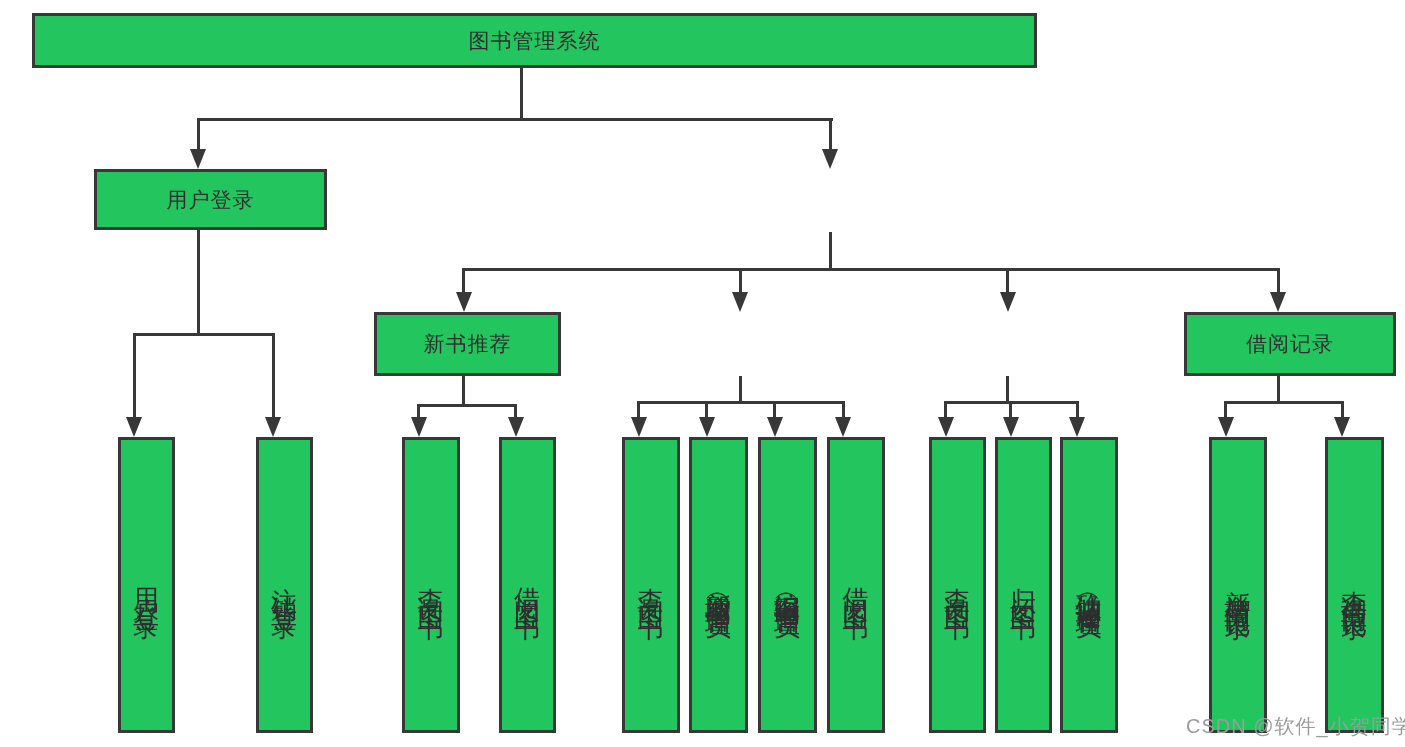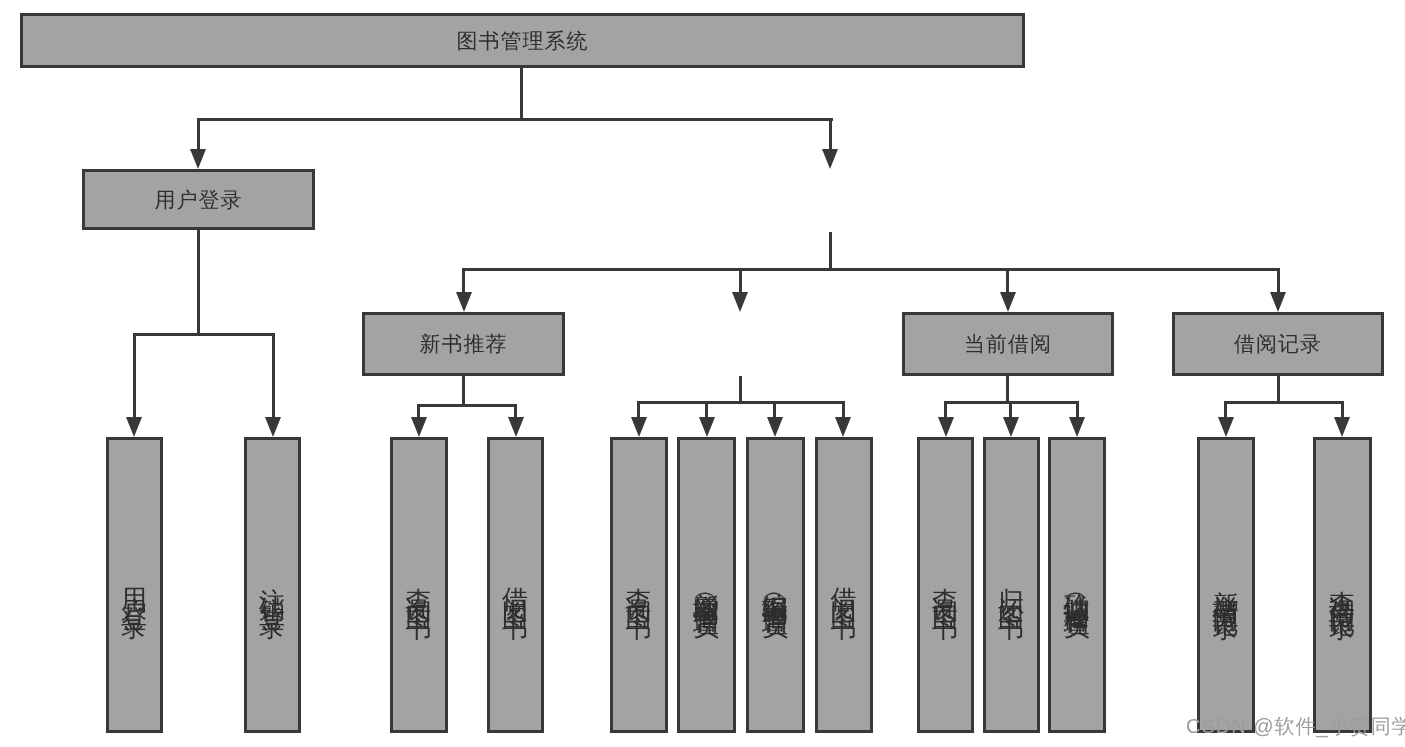--- a/index.html
+++ b/index.html
@@ -9,25 +9,26 @@
     height: 747px;
     background: #ffffff;
     font-family: "Liberation Sans", "DejaVu Sans", sans-serif;
     overflow: hidden;
     color: #2e2e2e;
   }
   .box {
     position: absolute;
     box-sizing: border-box;
     border: 3px solid #383838;
-    background: #a3a3a3;
+    background: #22c55e;
     display: flex;
     align-items: center;
     justify-content: center;
     color: #2e2e2e;
+    margin-left: 12px;
   }
   .hlabel { font-size: 21px; letter-spacing: 1px; white-space: nowrap; }
   .vbox {
     writing-mode: vertical-rl;
     text-orientation: mixed;
     font-size: 26px;
     line-height: 1;
   }
   .ls4 { letter-spacing: 9px; }
   .ls6 { letter-spacing: 5px; }
@@ -81,25 +82,22 @@
   <div class="line" style="left:462px; top:268px; width:818px; height:3px;"></div>
   <div class="line" style="left:462px; top:268px; width:3px; height:30px;"></div>
   <div class="line" style="left:739px; top:268px; width:3px; height:30px;"></div>
   <div class="line" style="left:1006px; top:268px; width:3px; height:30px;"></div>
   <div class="line" style="left:1277px; top:268px; width:3px; height:30px;"></div>
   <div class="arrow" style="left:456px; top:292px;"></div>
   <div class="arrow" style="left:732px; top:292px;"></div>
   <div class="arrow" style="left:1000px; top:292px;"></div>
   <div class="arrow" style="left:1270px; top:292px;"></div>
 
-  <div class="box hlabel" style="left:362px; top:312px; width:203px; height:64px;">
+  <div class="box hlabel" style="left:362px; top:312px; width:187px; height:64px;">
     <span>新书推荐</span>
-  </div>
-  <div class="box hlabel" style="left:902px; top:312px; width:212px; height:64px;">
-    <span>当前借阅</span>
   </div>
   <div class="box hlabel" style="left:1172px; top:312px; width:212px; height:64px;">
     <span>借阅记录</span>
   </div>
 
   <div class="line" style="left:462px; top:376px; width:3px; height:31px;"></div>
   <div class="line" style="left:417px; top:404px; width:100px; height:3px;"></div>
   <div class="line" style="left:417px; top:404px; width:3px; height:18px;"></div>
   <div class="line" style="left:514px; top:404px; width:3px; height:18px;"></div>
   <div class="arrow" style="left:411px; top:417px;"></div>

